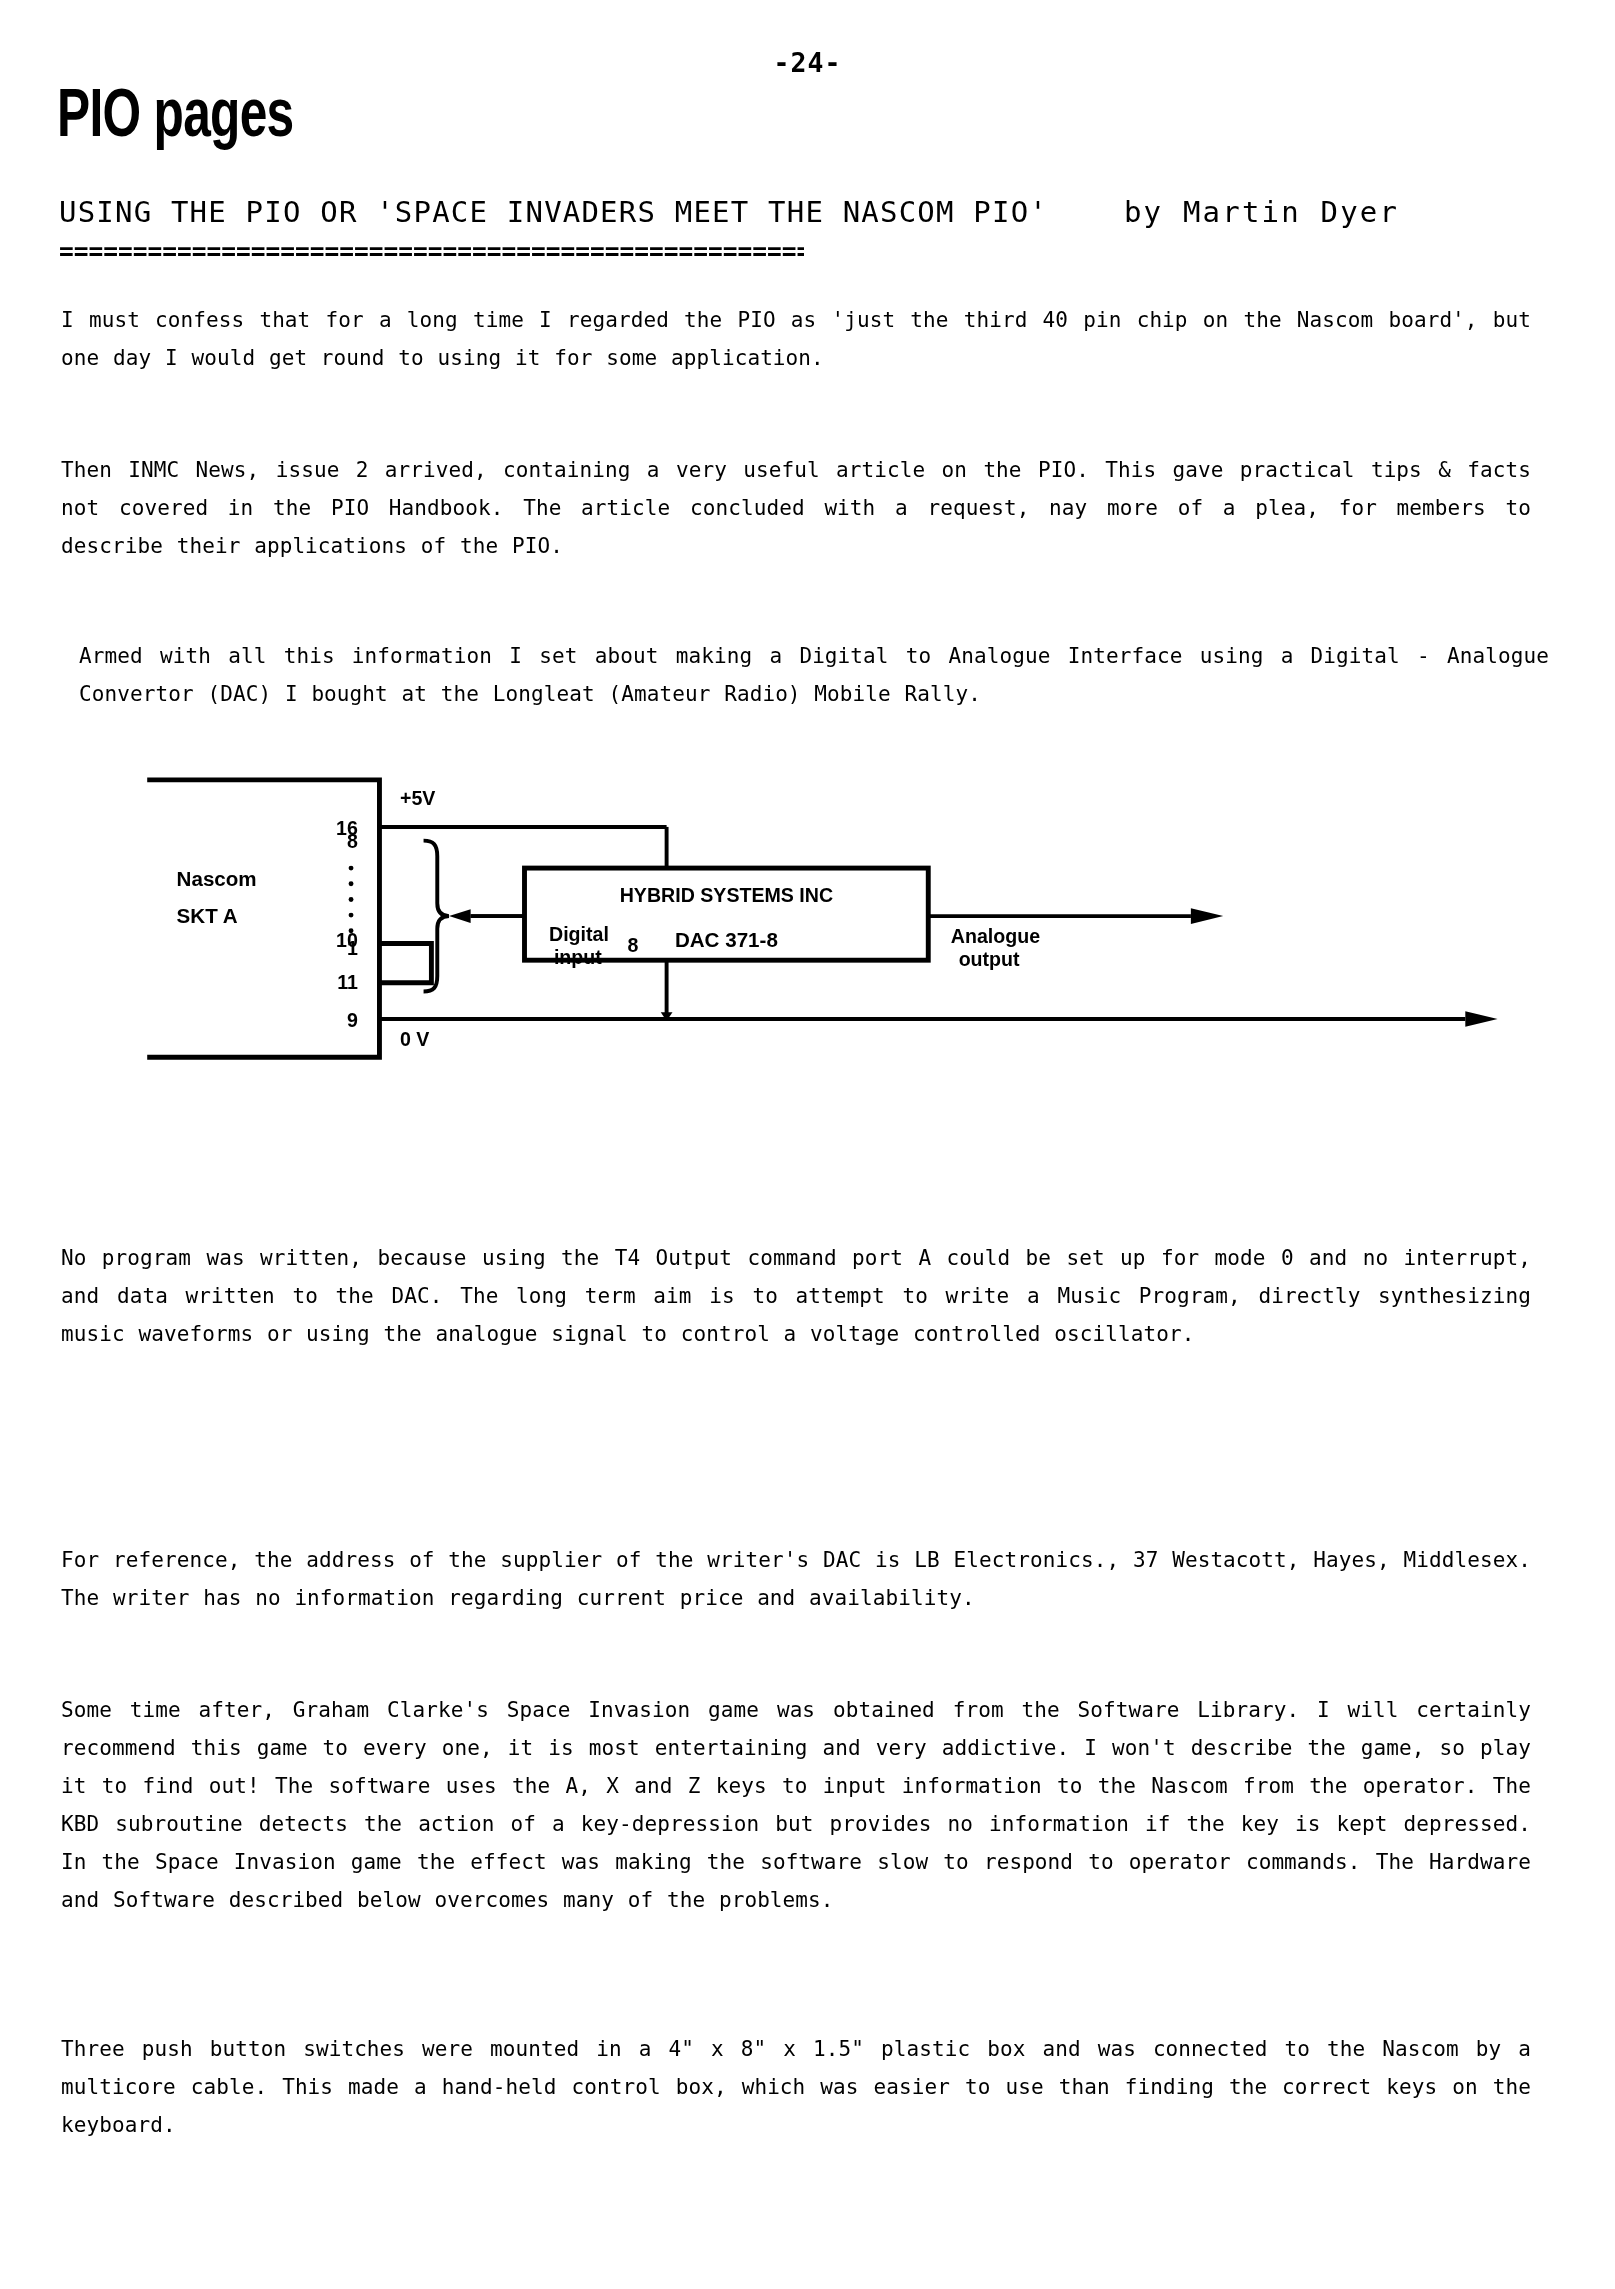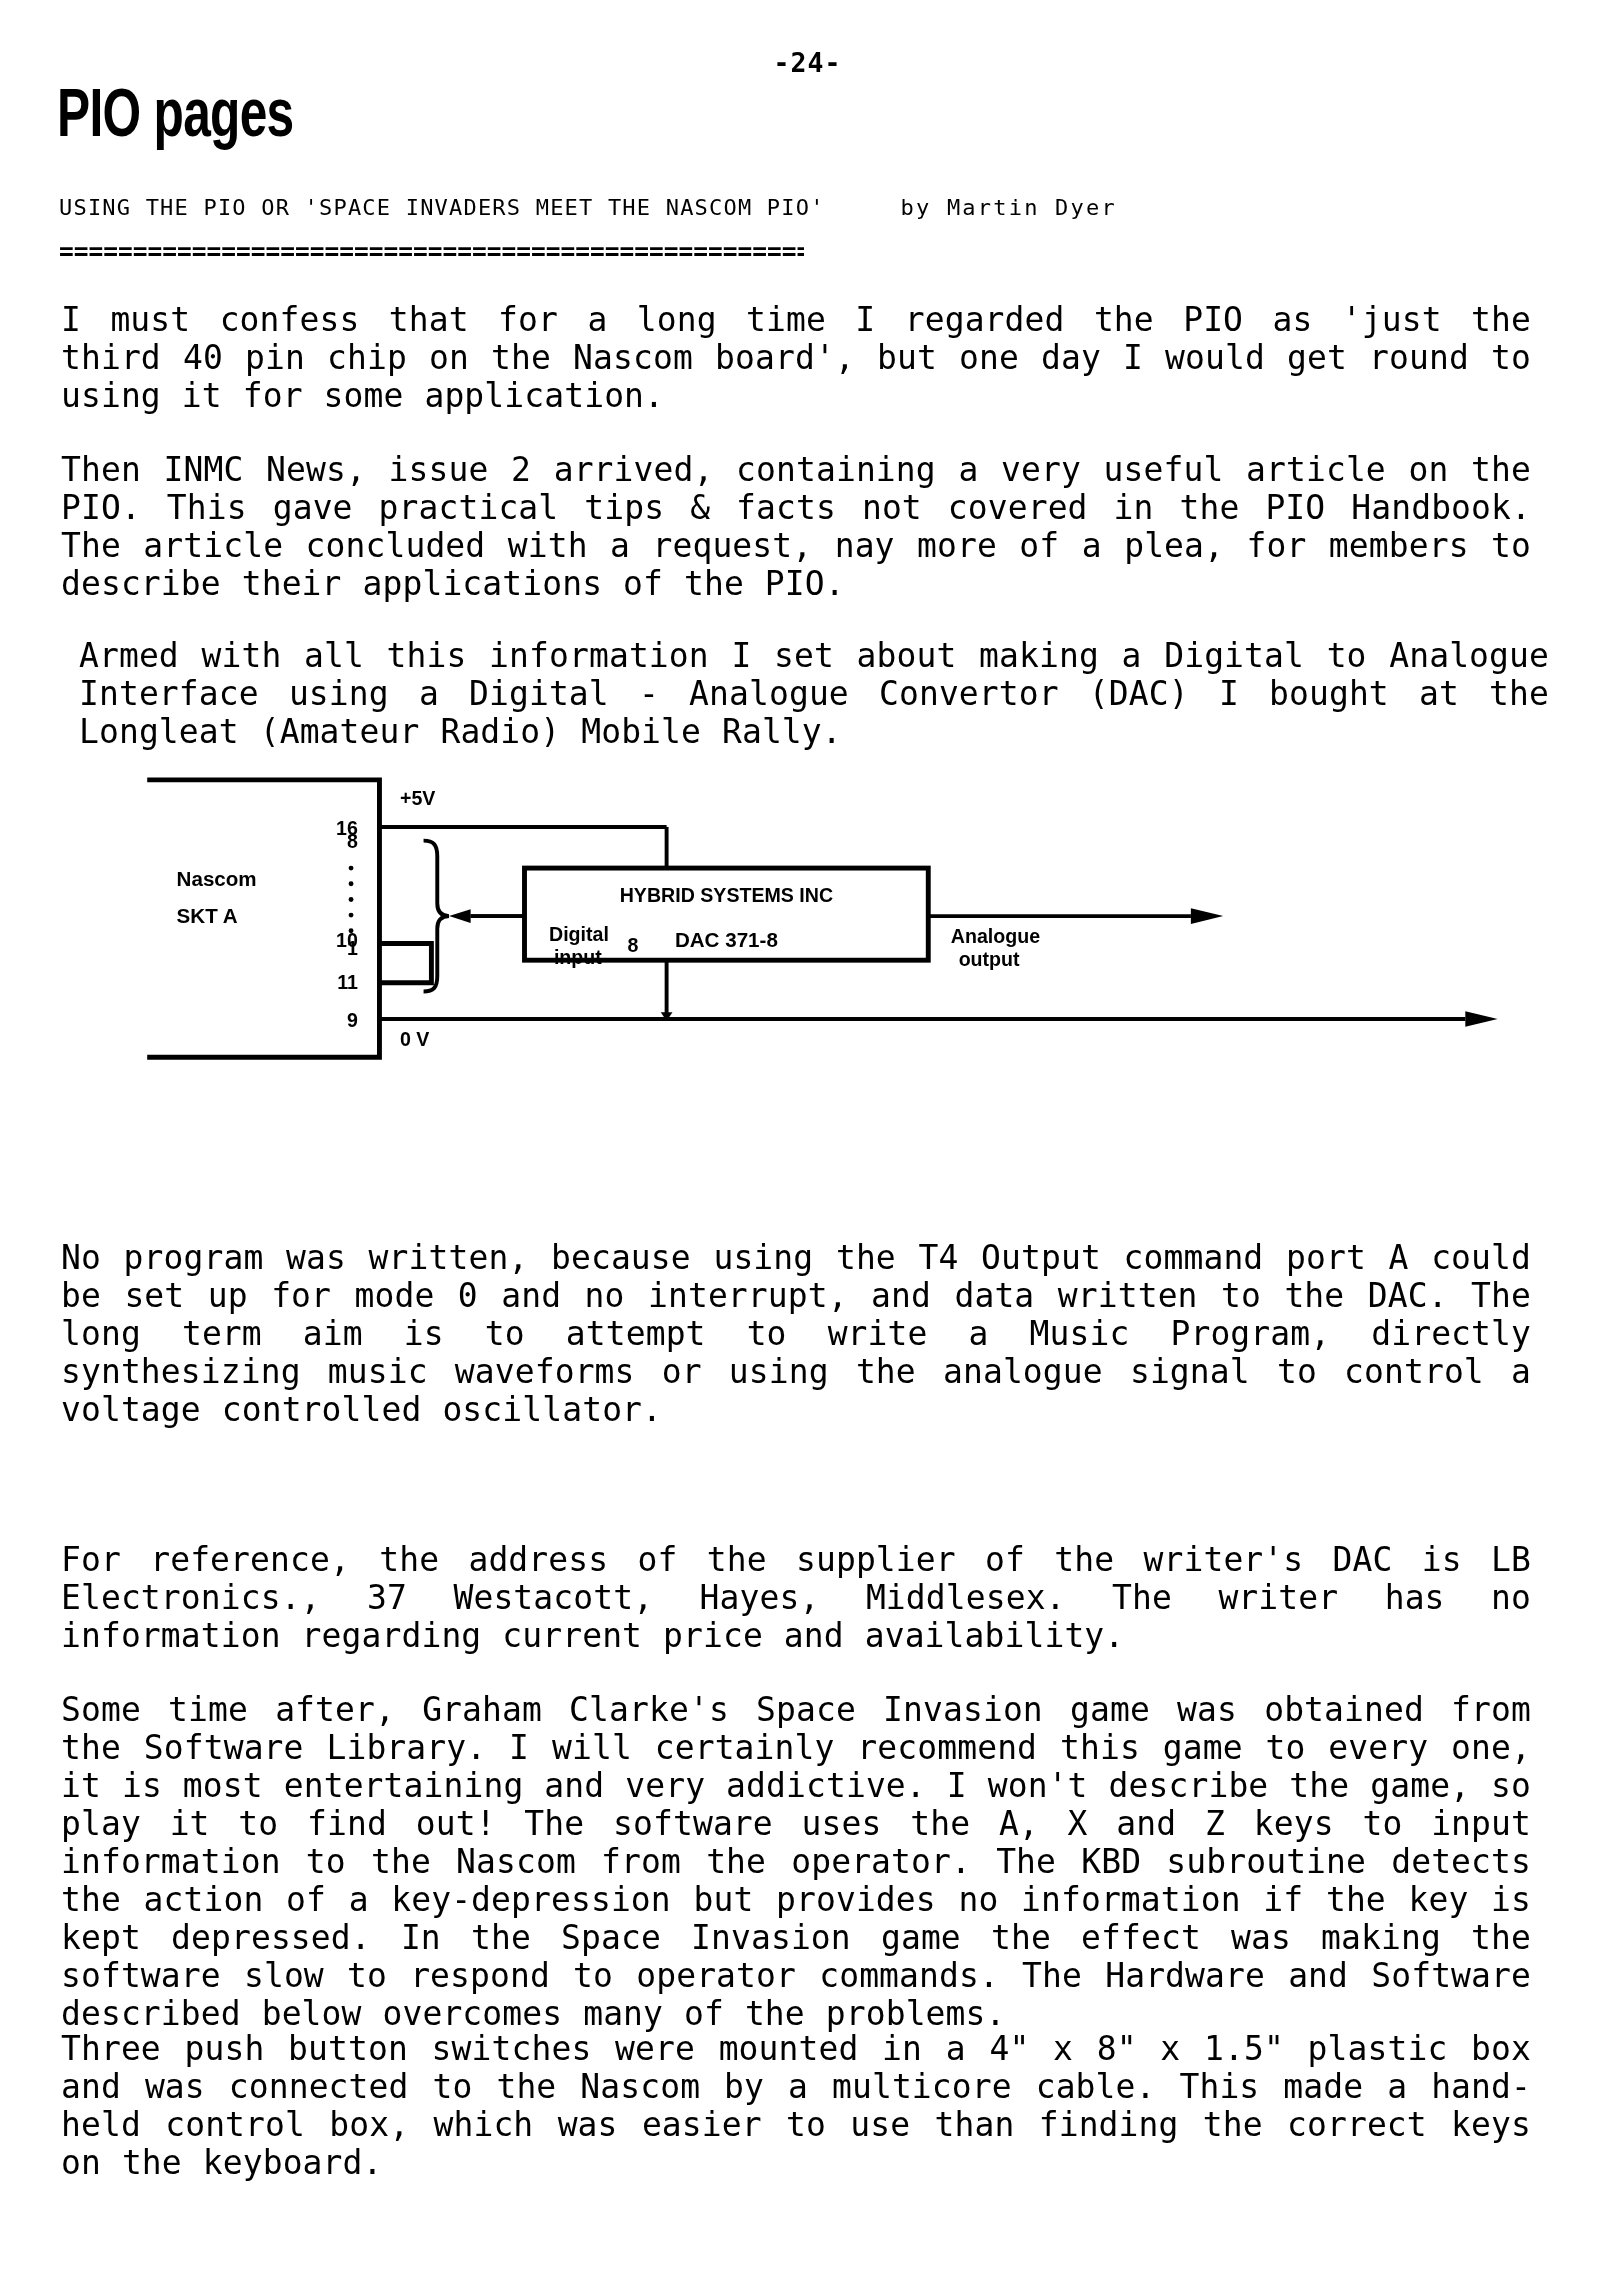--- a/index.html
+++ b/index.html
@@ -52,21 +52,21 @@
     white-space: nowrap;
   }
 
   
   .byline-row {
     position: absolute;
     left: 59px;
     top: 195px;
     width: 1470px;
     font-family: "DejaVu Sans Mono", monospace;
-    font-size: 22px;
+    font-size: 29px;
     letter-spacing: 1.2px;
     white-space: nowrap;
   }
   .byline-title { display: inline-block; }
   .byline-author {
     display: inline-block;
     margin-left: 76px;
     letter-spacing: 2.2px;
   }
 
@@ -82,21 +82,21 @@
     white-space: nowrap;
     font-weight: bold;
   }
 
   
   .para {
     position: absolute;
     left: 61px;
     width: 1470px;
     font-family: "DejaVu Sans Mono", monospace;
-    font-size: 33px;
+    font-size: 21px;
     line-height: 38px;
     text-align: justify;
     text-align-last: left;
     letter-spacing: 0.1px;
     word-spacing: 1px;
   }
 
   
   .diagram {
     position: absolute;

